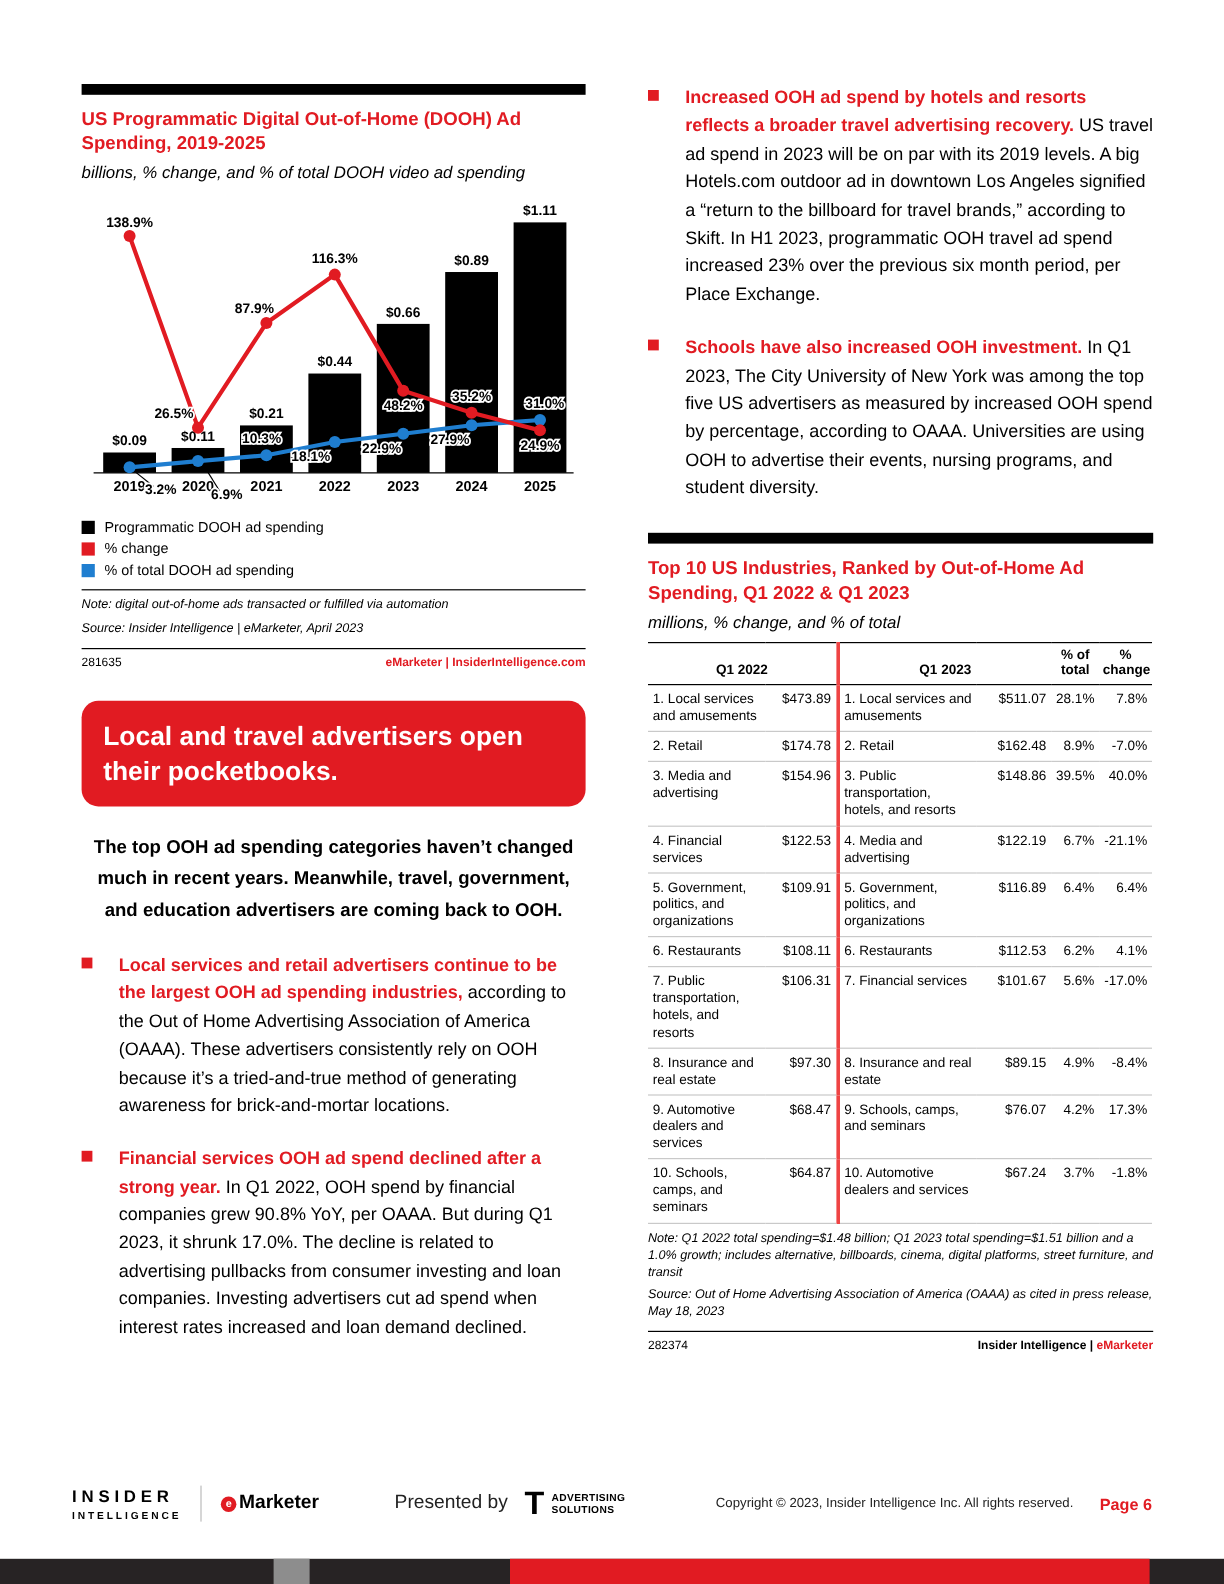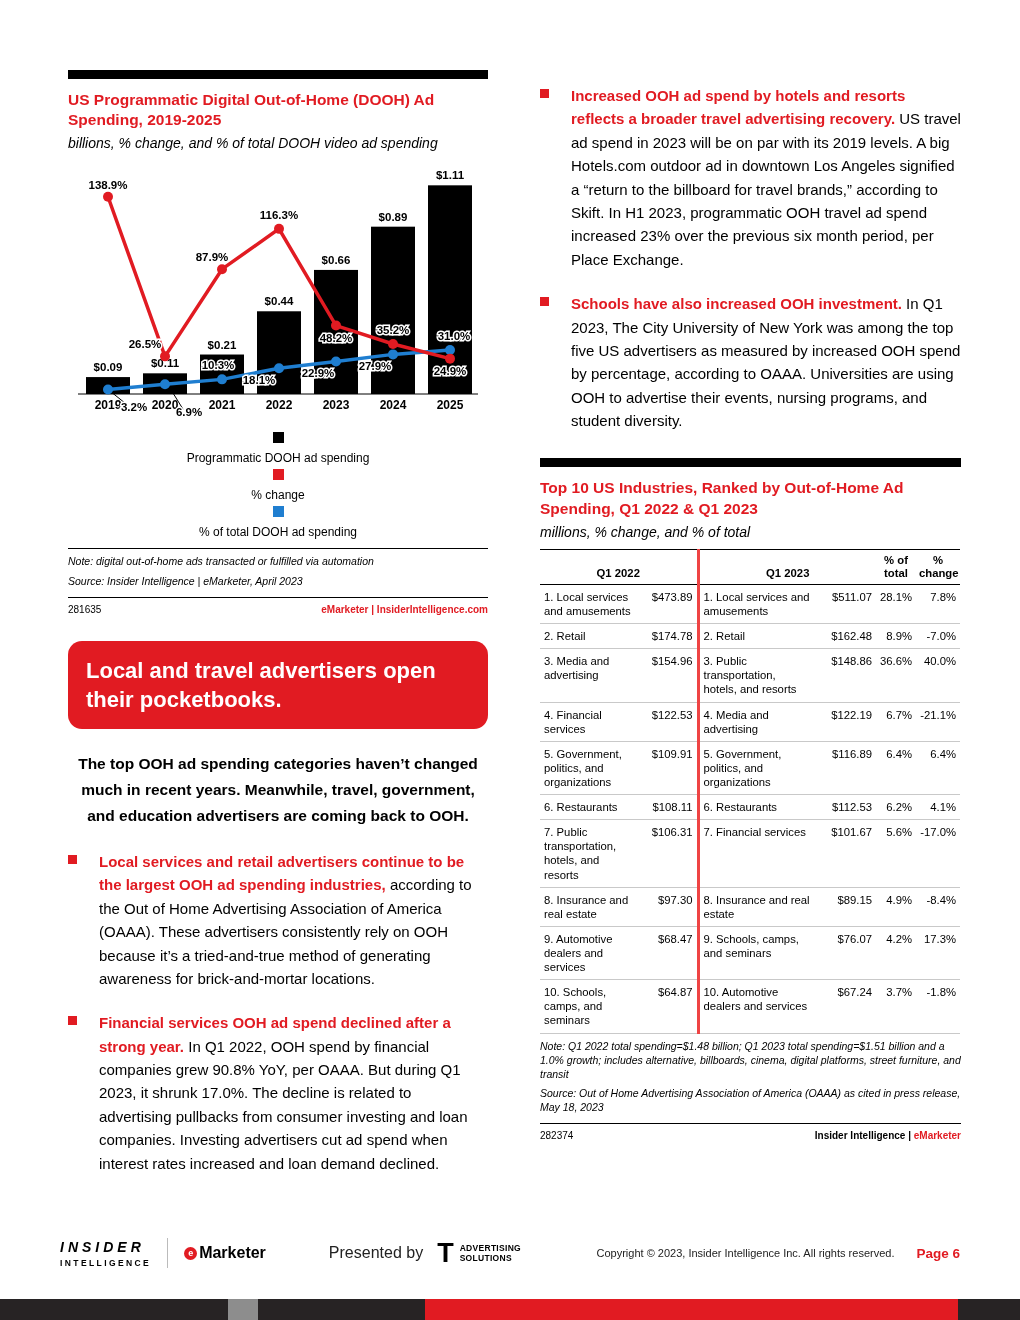--- a/index.html
+++ b/index.html
@@ -9,45 +9,45 @@
   .col-left{position:absolute; left:68px; top:70px; width:420px;}
   .col-right{position:absolute; left:540px; top:70px; width:421px;}
 
   .section-topbar{height:9px; background:#000; margin-bottom:11px;}
   .chart-title{color:var(--red); font-weight:bold; font-size:15.5px; line-height:1.3;}
   .chart-sub{font-style:italic; font-size:14px; line-height:1.3; margin-top:4px;}
   #dooh-chart{display:block; margin-top:4px; width:420px; height:auto;}
   #dooh-chart text{font-family:"Liberation Sans","DejaVu Sans",sans-serif; font-weight:bold; font-size:11.5px; fill:#000; paint-order:stroke; stroke:#fff; stroke-width:3px;}
   #dooh-chart text.year{font-size:12px; stroke-width:0;}
   .legend{margin-top:4px;}
-  .legend-item{display:flex; align-items:center; gap:8px; font-size:12px; margin:4px 0;flex-direction:column;}
+  .legend-item{display:flex; align-items:center; gap:8px; font-size:12px; margin:4px 0;}
   .sw{width:11px; height:11px; flex:none;}
   .rule{border-top:1px solid #000; margin-top:9px;}
   .note{font-size:10.5px; font-style:italic; line-height:1.35; margin-top:5px;}
   .idrow{display:flex; justify-content:space-between; align-items:center; font-size:10px; margin-top:6px;}
   .brand-red{color:var(--red); font-weight:bold;}
   .brand-blk{font-weight:bold;}
 
   .banner{margin-top:26px; background:var(--red); color:#fff; font-weight:bold; font-size:22px; line-height:1.32; padding:15px 18px;border-radius:14px;}
   .intro{margin-top:22px; font-weight:bold; font-size:15.5px; line-height:1.68;text-align:center;}
   .bullet{display:flex; margin-top:21px;}
   .bullet .marker{width:9px; height:9px; background:var(--red); margin-top:5px; flex:none;}
   .bullet p{margin-left:22px; font-size:15px; line-height:1.56;}
   .lead{color:var(--red); font-weight:bold;}
-  .col-right .bullet.first{margin-top:14px;}
+  .col-right .bullet.first{margin-top:0;}
 
   .table-section{margin-top:26px;}
   table{width:420px; table-layout:fixed; border-collapse:collapse; margin-top:8px; font-size:11.3px;}
   thead th{border-top:1px solid #000; border-bottom:1px solid #000; font-weight:bold; text-align:center; vertical-align:bottom; padding:4px 3px; line-height:1.15;}
   tbody td{border-bottom:1px solid #c9c9c9; vertical-align:top; padding:5px 4px; line-height:1.25;}
   td.c1, td.c3, td.c4, td.c5{text-align:right;}
   td.c2, th.h23{border-left:3px solid #ef4444;}
 
   .footer{position:absolute; left:60px; right:60px; top:1238px; display:flex; align-items:center;}
-  .ii-logo .l1{font-weight:bold; font-size:14px; letter-spacing:4px;font-style:italic;}
+  .ii-logo .l1{font-weight:bold; font-size:14px; letter-spacing:4px;}
   .ii-logo .l2{font-weight:bold; font-size:8.5px; letter-spacing:2.4px; margin-top:3px;}
   .vdiv{width:1px; height:30px; background:#bbb; margin:0 16px;}
   .em-logo{display:flex; align-items:center; font-weight:bold; font-size:16px;}
   .em-dot{width:13px; height:13px; border-radius:50%; background:var(--red); color:#fff; font-size:9px; line-height:13px; text-align:center; margin-right:2px; font-weight:bold;}
   .presented{font-size:16px; color:#222; margin-left:63px;text-align:center;}
   .t-logo{display:flex; align-items:center; gap:6px; margin-left:14px;}
   .t-mark{font-weight:bold; font-size:27px; line-height:1;}
   .t-text{font-size:8.5px; font-weight:bold; line-height:1.2; letter-spacing:.3px;}
   .copyright{font-size:11px; color:#222; margin-left:auto;}
   .page-num{color:var(--red); font-weight:bold; font-size:13.5px; margin-left:22px;}
@@ -215,21 +215,21 @@
               <td class="c2">2. Retail</td>
               <td class="c3">$162.48</td>
               <td class="c4">8.9%</td>
               <td class="c5">-7.0%</td>
             </tr>
             <tr>
               <td class="c0">3. Media and advertising</td>
               <td class="c1">$154.96</td>
               <td class="c2">3. Public transportation, hotels, and resorts</td>
               <td class="c3">$148.86</td>
-              <td class="c4">36.6%</td>
+              <td class="c4">39.5%</td>
               <td class="c5">40.0%</td>
             </tr>
             <tr>
               <td class="c0">4. Financial services</td>
               <td class="c1">$122.53</td>
               <td class="c2">4. Media and advertising</td>
               <td class="c3">$122.19</td>
               <td class="c4">6.7%</td>
               <td class="c5">-21.1%</td>
             </tr>

